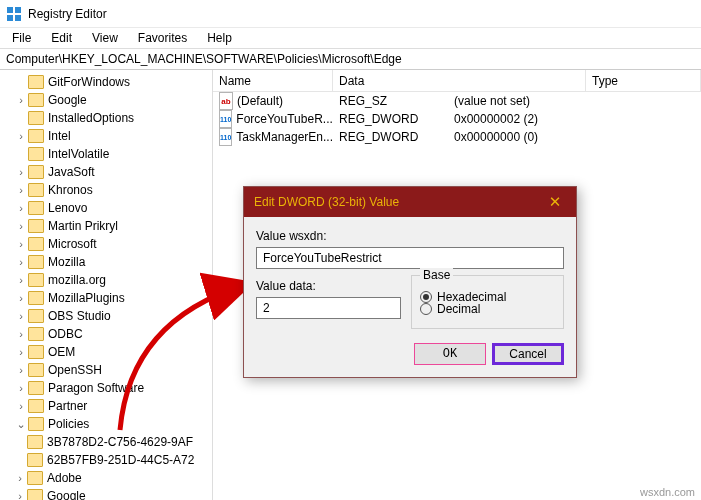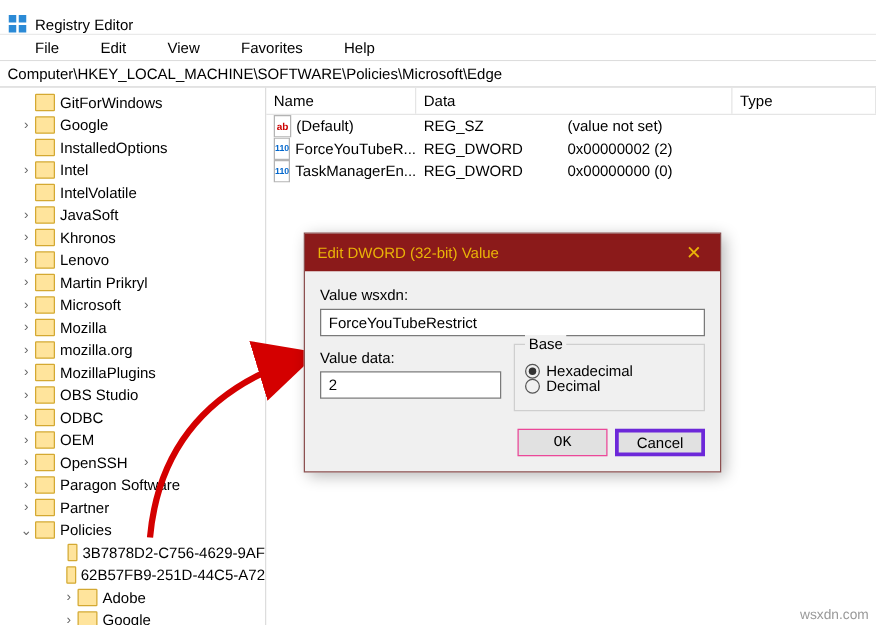--- a/index.html
+++ b/index.html
@@ -10,34 +10,34 @@
   background: #fff;
   width: 701px;
   height: 500px;
   overflow: hidden;
   position: relative;
 }
 .titlebar {
   height: 28px;
   border-bottom: 1px solid #eaeaea;
   display: flex;
-  align-items: flex-end;
+  align-items: center;
   padding-left: 6px;
 }
 .titlebar .icon {
   width: 16px; height: 16px; margin-right: 6px;
   display: inline-block;
 }
 .titlebar .title { font-size: 12px; }
 .menubar {
   height: 20px;
   display: flex;
   align-items: center;
-  padding-left: 20px;
-  gap: 17px;
+  padding-left: 4px;
+  gap: 4px;
 }
 .menubar .mi {
   padding: 2px 8px;
   font-size: 12px;
   cursor: default;
 }
 .addrbar {
   height: 22px;
   border-top: 1px solid #ddd;
   border-bottom: 1px solid #ccc;
@@ -77,21 +77,21 @@
   display: inline-block;
 }
 .tree-node .folder {
   width: 16px; height: 14px;
   background: #ffe49c;
   border: 1px solid #d4a932;
   border-radius: 1px;
   margin-right: 4px;
   display: inline-block;
 }
-.tree-node.level2 { padding-left: 48px; }
+.tree-node.level2 { padding-left: 13px; }
 .listview {
   flex: 1;
   position: relative;
 }
 .listhdr {
   display: flex;
   height: 22px;
   border-bottom: 1px solid #e5e5e5;
   font-size: 12px;
 }

